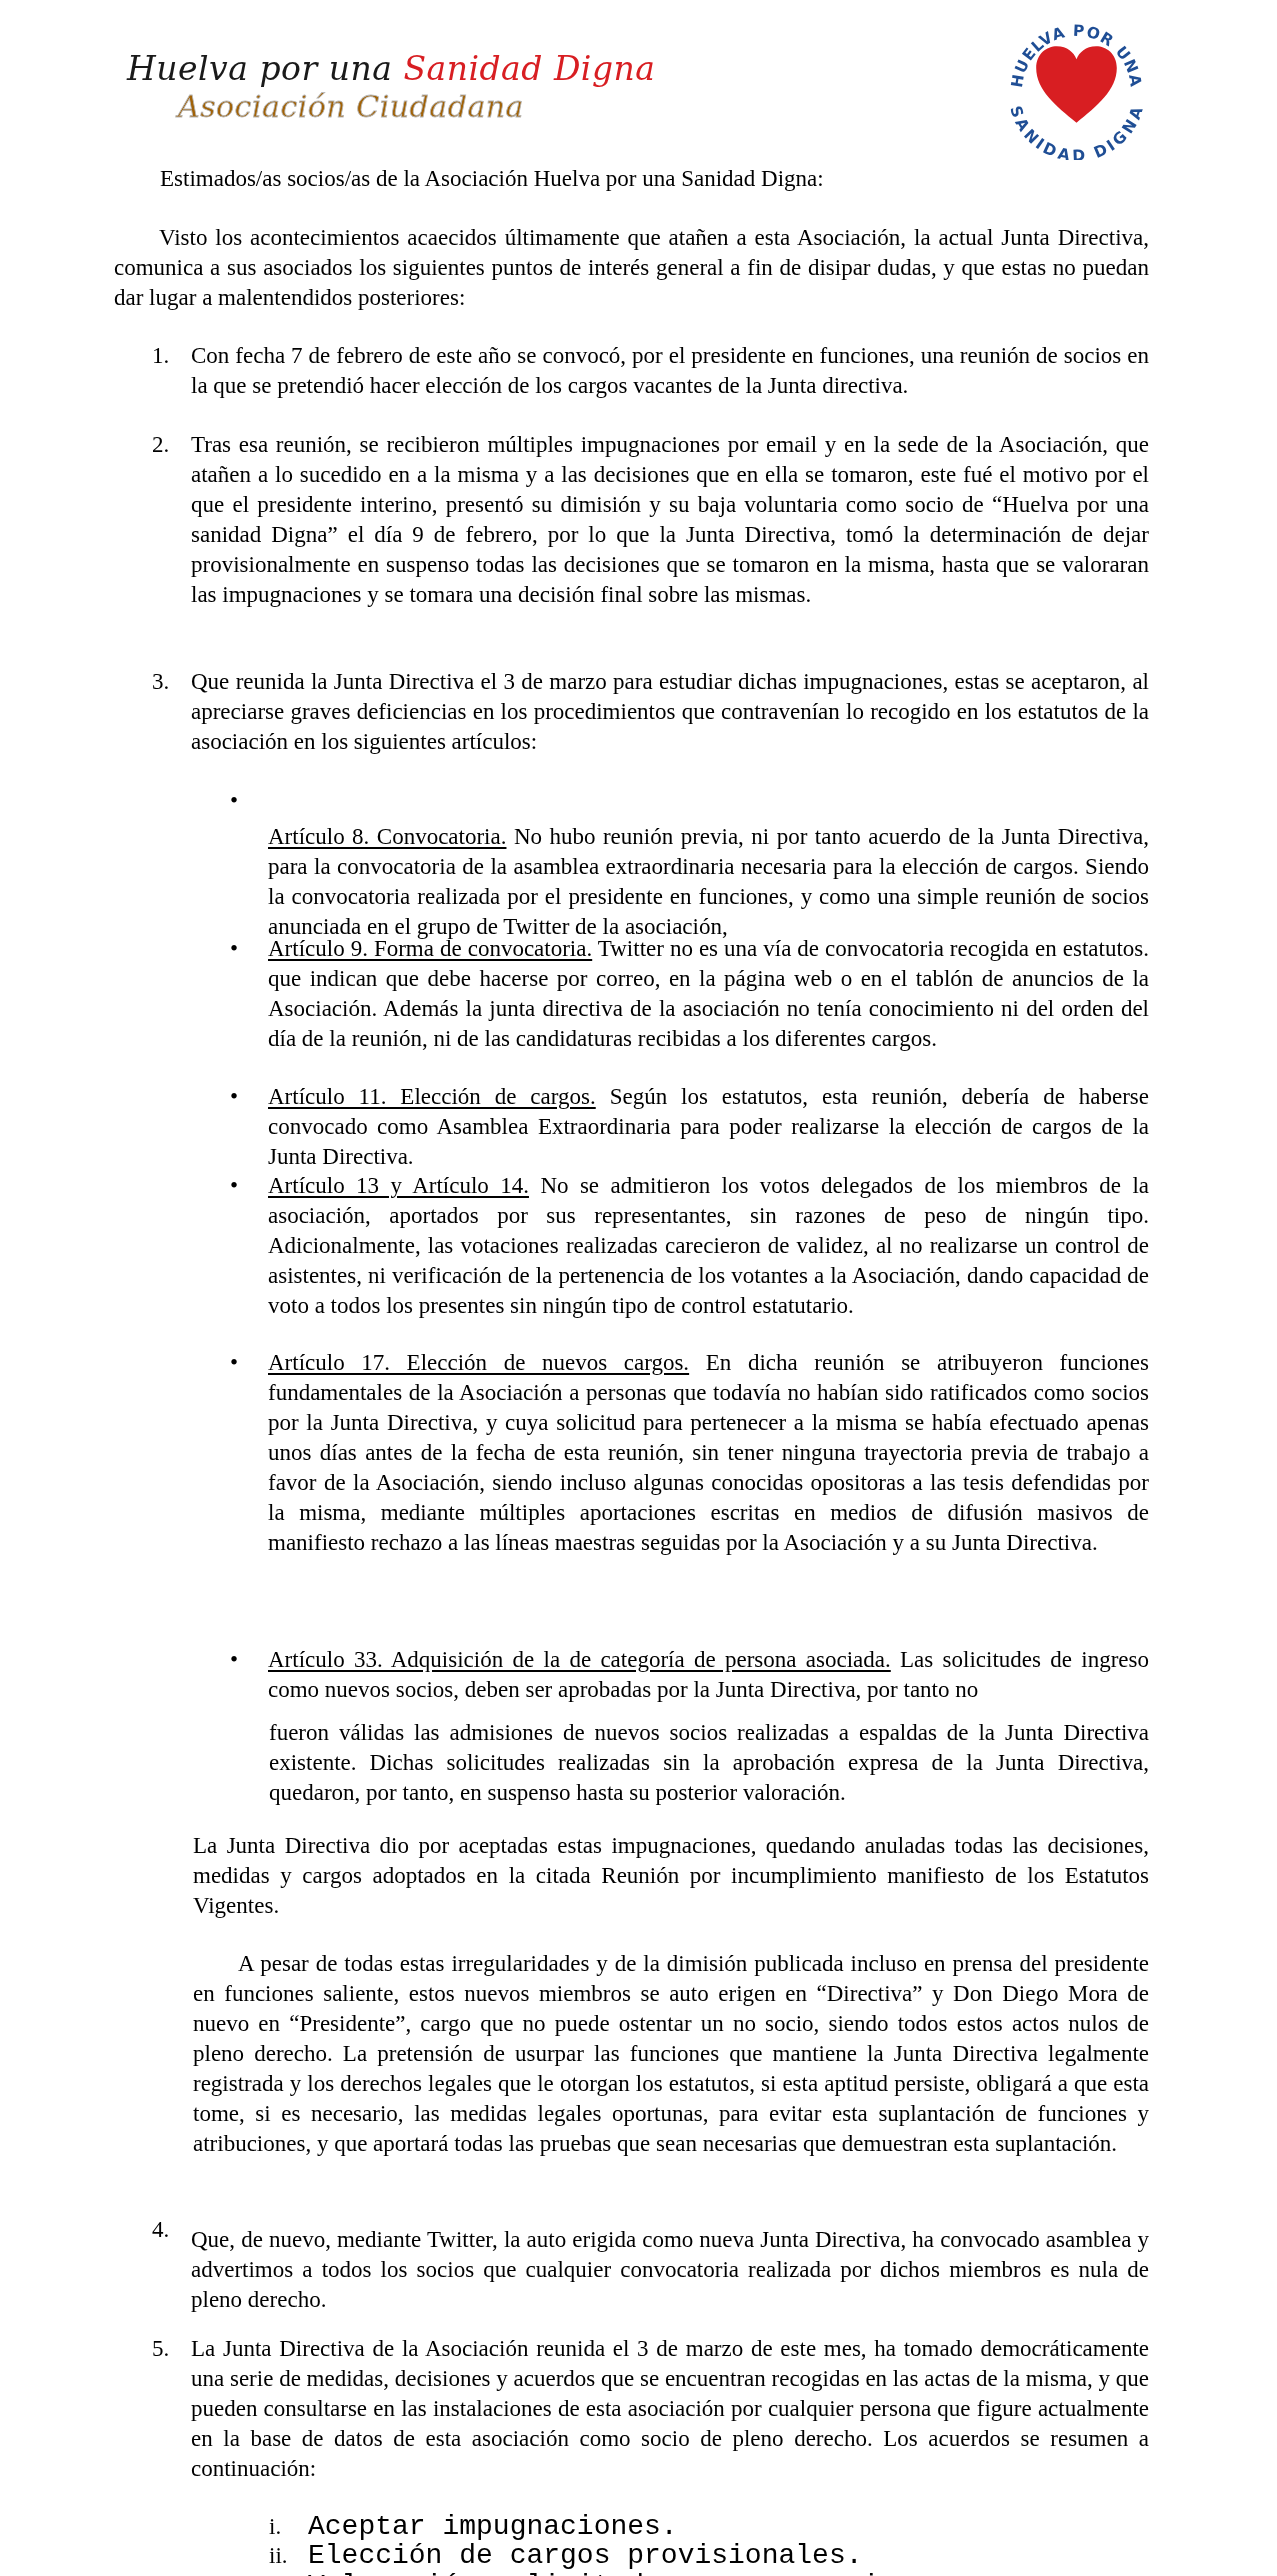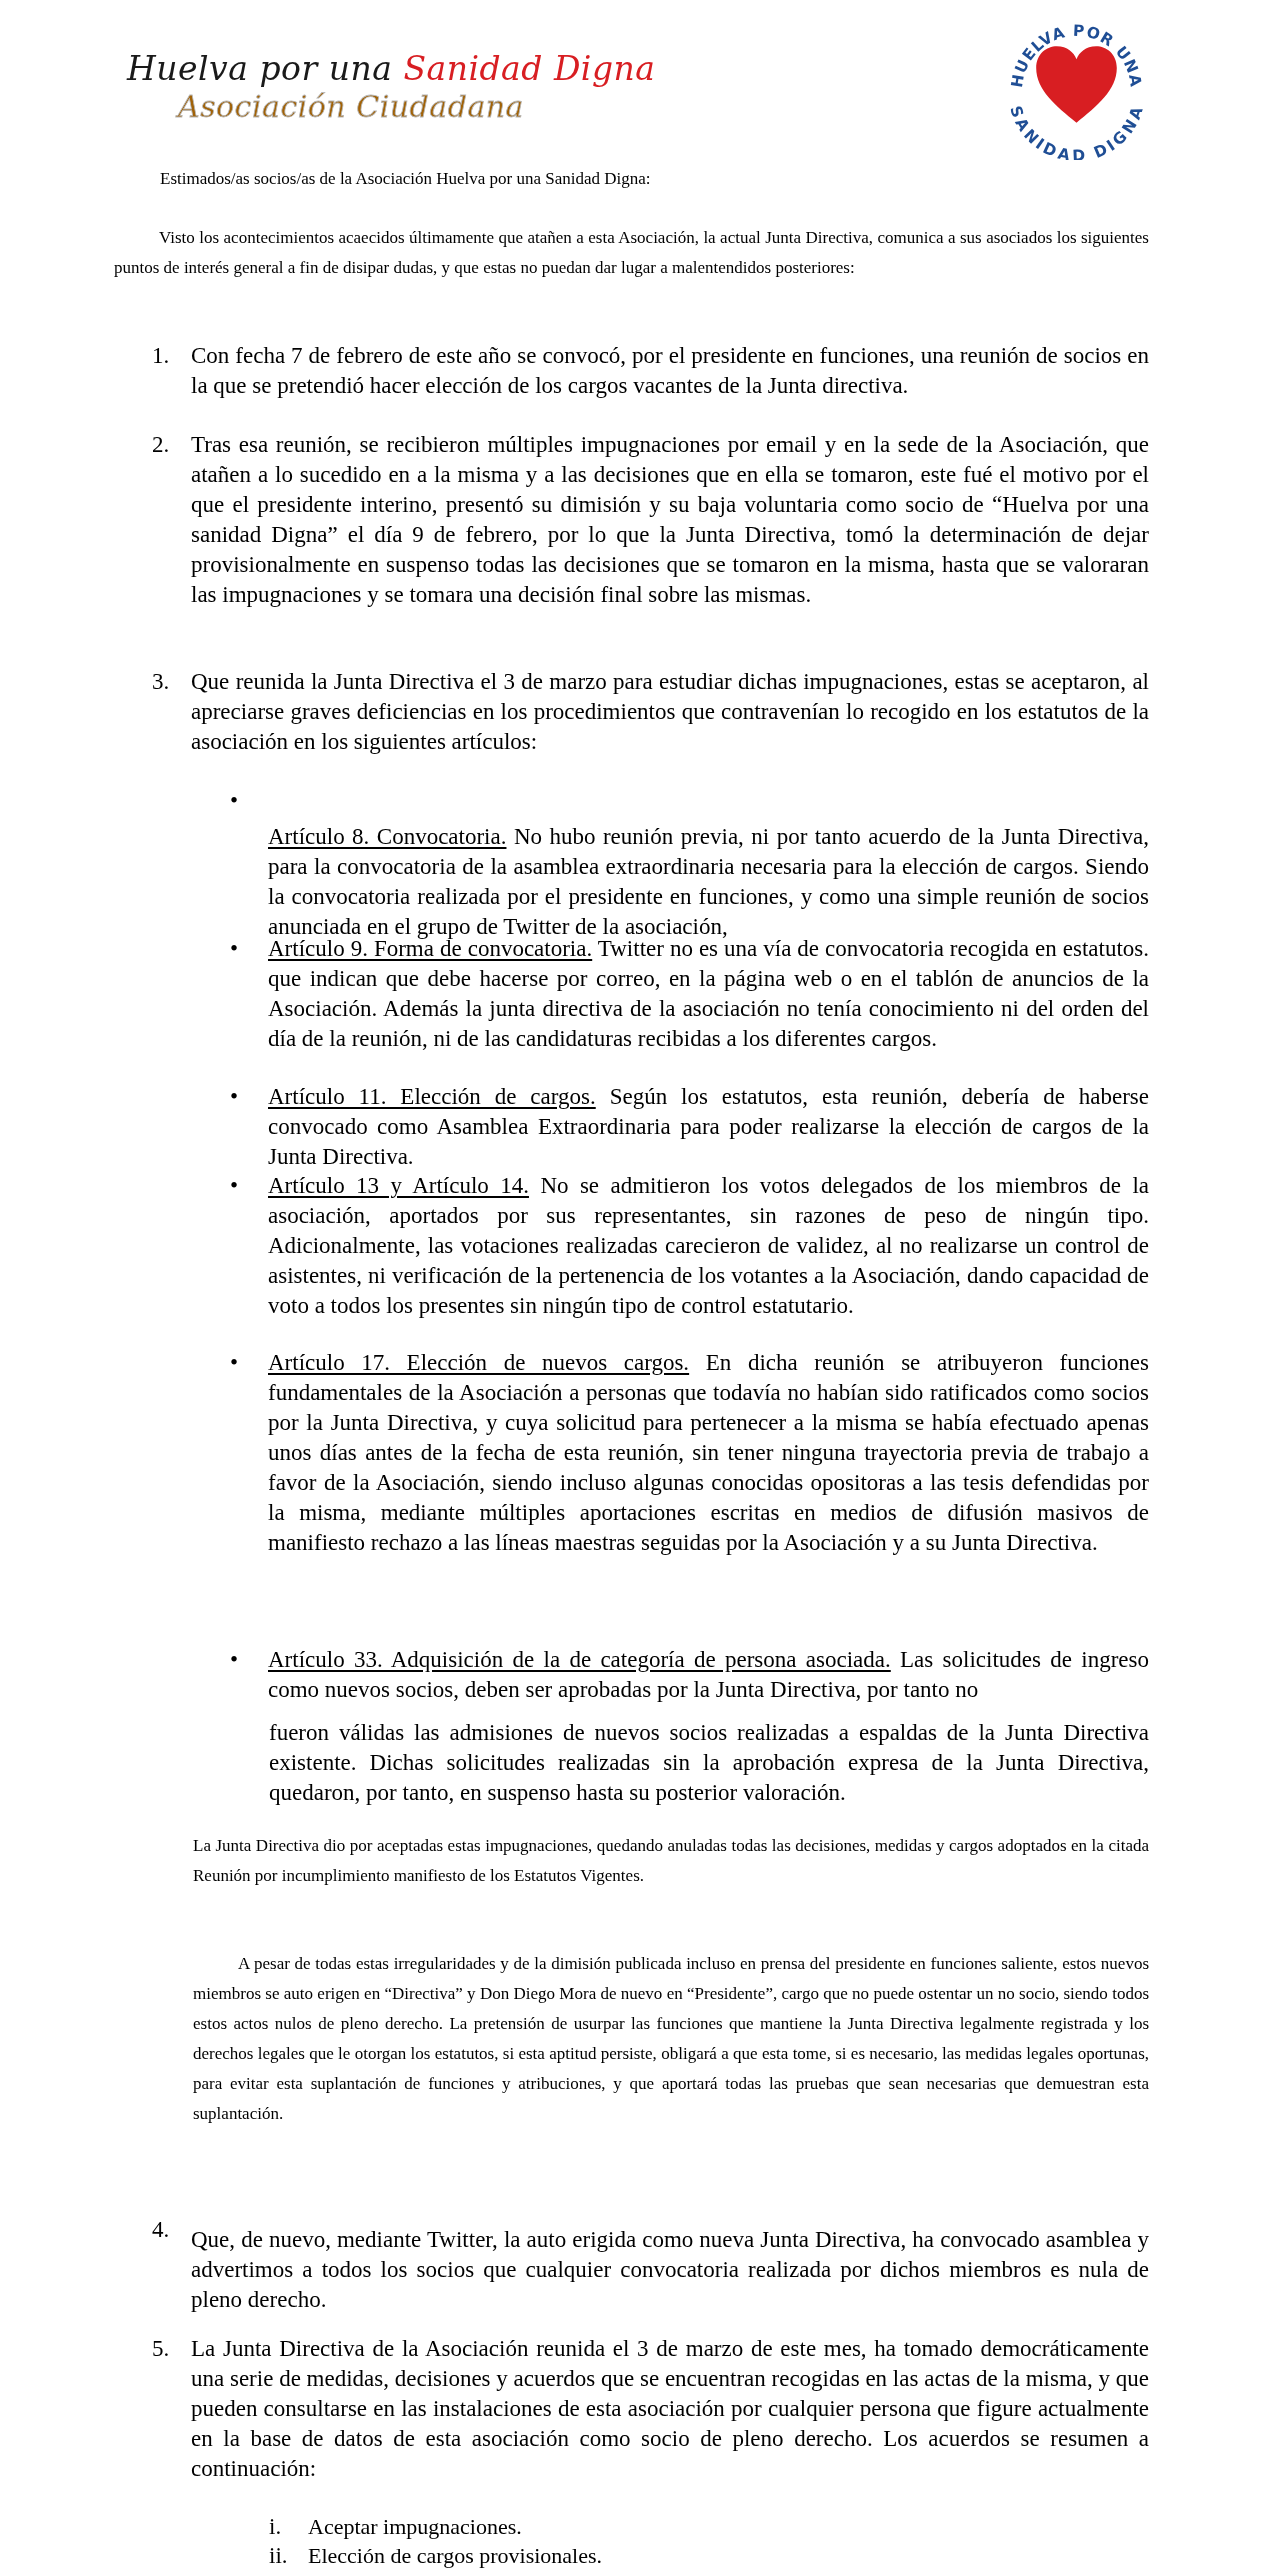--- a/index.html
+++ b/index.html
@@ -11,30 +11,30 @@
     .header-logo-text { position: absolute; left: 111px; top: 49px; width: 433px; height: 88px; }
     .logo-line1 { position: absolute; left: 16px; top: 0; font-family: "DejaVu Serif", serif; font-style: italic;
       font-size: 33px; letter-spacing: 0.5px; white-space: nowrap; }
     .logo-line1 .black { color: #1a1a1a; }
     .logo-line1 .red { color: #d81e22; }
     .logo-line2 { position: absolute; left: 67px; top: 40px; font-family: "DejaVu Serif", serif; font-style: italic;
       font-size: 30px; color: #a16207; -webkit-text-stroke: 0.8px #b8b8b8; white-space: nowrap; letter-spacing: 0.5px; }
     .round-logo { position: absolute; left: 999px; top: 5.2px; width: 155px; height: 155px; }
 
     
-    .t { position: absolute; font-size: 17px; line-height: 30px; text-align: justify; }
+    .t { position: absolute; font-size: 23px; line-height: 30px; text-align: justify; }
     .justify-last-none { text-align-last: left; }
     .p-greet { left: 160px; top: 164px; width: 989px; text-align: left; }
     .p-intro { left: 114px; top: 223px; width: 1035px; text-indent: 45px; }
     .num { position: absolute; font-size: 23px; line-height: 30px; }
     .li-text { position: absolute; font-size: 23px; line-height: 30px; text-align: justify; }
     .u { text-decoration: underline; text-underline-offset: 3.1px; text-decoration-thickness: 1.5px; }
     .bullet { position: absolute; font-size: 23px; line-height: 30px; }
     .roman { position: absolute; font-size: 23px; line-height: 30px; }
-    .small-li { position: absolute; font-size: 22px; line-height: 30px; white-space: nowrap; }
+    .small-li { position: absolute; font-size: 28px; line-height: 30px; white-space: nowrap; font-family: Liberation Mono, monospace; }
   </style>
 </head>
 <body>
 
 <div class="page">
 
   <div class="header-logo-text">
     <div class="logo-line1">
       <span class="black">Huelva por una</span>
       <span class="red">Sanidad Digna</span>

